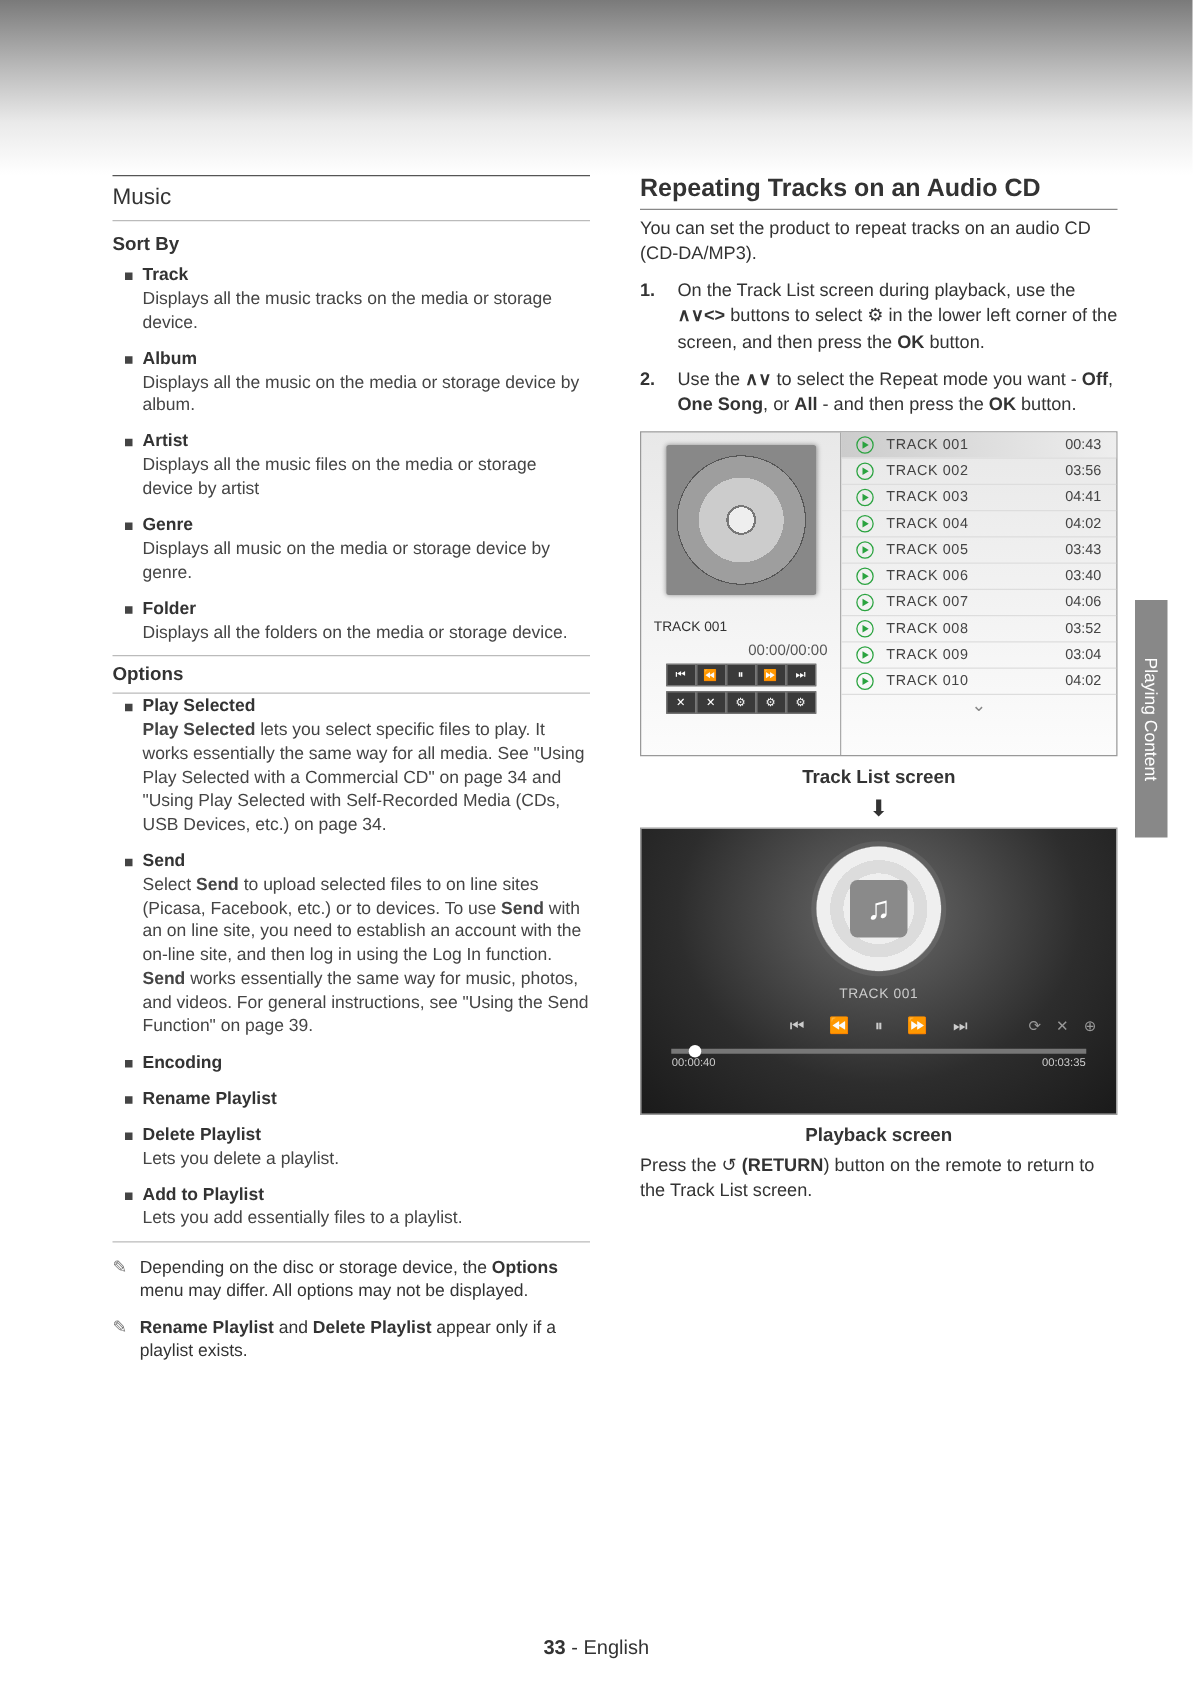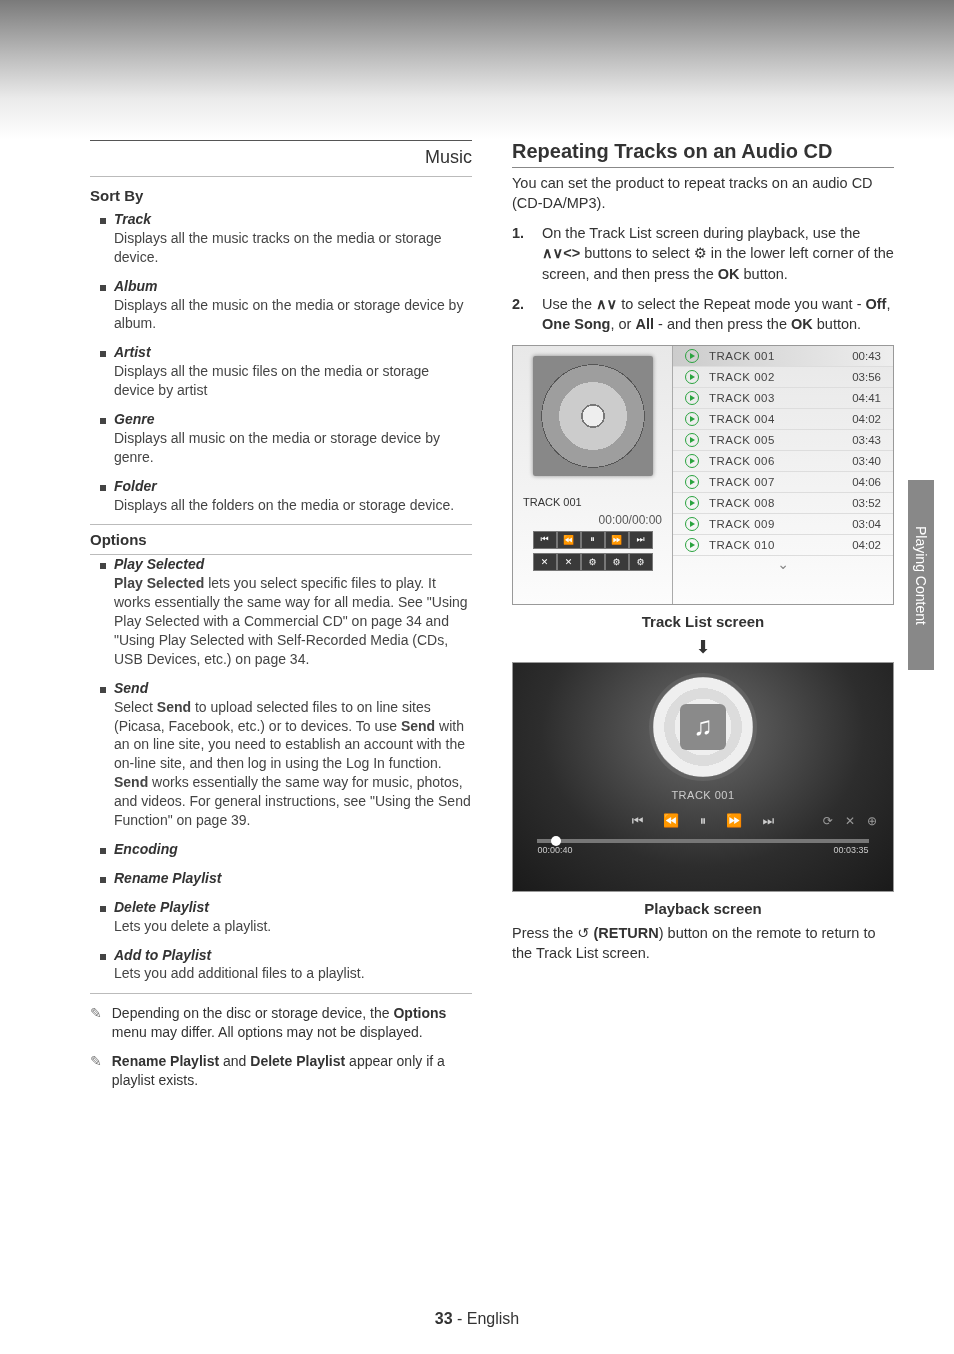--- a/index.html
+++ b/index.html
@@ -16,27 +16,27 @@
     background: linear-gradient(to bottom, #7a7a7a 0%, #bcbcbc 40%, #eaeaea 70%, #fff 100%);
   }
   .page {
     position: absolute; top: 0; left: 0; right: 0;
     padding: 140px 60px 40px 90px;
     display: flex;
     gap: 40px;
   }
   .col { flex: 1; min-width: 0; }
   .music-header {
-    text-align: right; font-size: 18px; border-top: 1px solid #555; padding: 6px 0 8px;
+    text-align: left; font-size: 18px; border-top: 1px solid #555; padding: 6px 0 8px;
     border-bottom: 1px solid #bbb;
   }
   .section-label { font-weight: bold; font-size: 15px; padding: 10px 0 6px; }
   .sort-list, .opt-list { list-style: none; padding-left: 10px; }
   .sort-list li, .opt-list li { margin-bottom: 10px; font-size: 14px; line-height: 1.35; }
-  .bullet-row { display: flex; align-items: baseline; gap: 8px; font-style: italic; }
+  .bullet-row { display: flex; align-items: baseline; gap: 8px; }
   .sq { width: 6px; height: 6px; background: #444; margin-top: 6px; flex-shrink:0; }
   .item-title { font-weight: bold; }
   .item-desc { padding-left: 14px; color: #444; }
   .options-header { border-top: 1px solid #bbb; border-bottom: 1px solid #bbb; padding: 6px 0; font-weight: bold; font-size: 15px; margin-top:4px; }
   .notes { border-top: 1px solid #bbb; margin-top: 10px; padding-top: 10px; font-size: 14px; }
   .note-row { display: flex; gap: 10px; margin-bottom: 10px; line-height:1.35;}
   .note-icon { color:#777; }
   .b { font-weight: bold; }
 
   .right-title { font-size: 20px; font-weight: bold; border-bottom: 1px solid #888; padding-bottom: 4px; margin-bottom: 6px; }
@@ -201,21 +201,21 @@
             <div class="sq"></div>
             <span class="item-title">Delete Playlist</span>
           </div>
         <div class="item-desc">Lets you delete a playlist.</div>
       </li>
       <li>
         <div class="bullet-row">
             <div class="sq"></div>
             <span class="item-title">Add to Playlist</span>
           </div>
-        <div class="item-desc">Lets you add additional files to a playlist.</div>
+        <div class="item-desc">Lets you add essentially files to a playlist.</div>
       </li>
     </ul>
 
     <div class="notes">
       <div class="note-row">
         <span class="note-icon">✎</span>
         <span>Depending on the disc or storage device, the <b>Options</b> menu may differ. All options may not be displayed.</span>
       </div>
       <div class="note-row">
         <span class="note-icon">✎</span>

